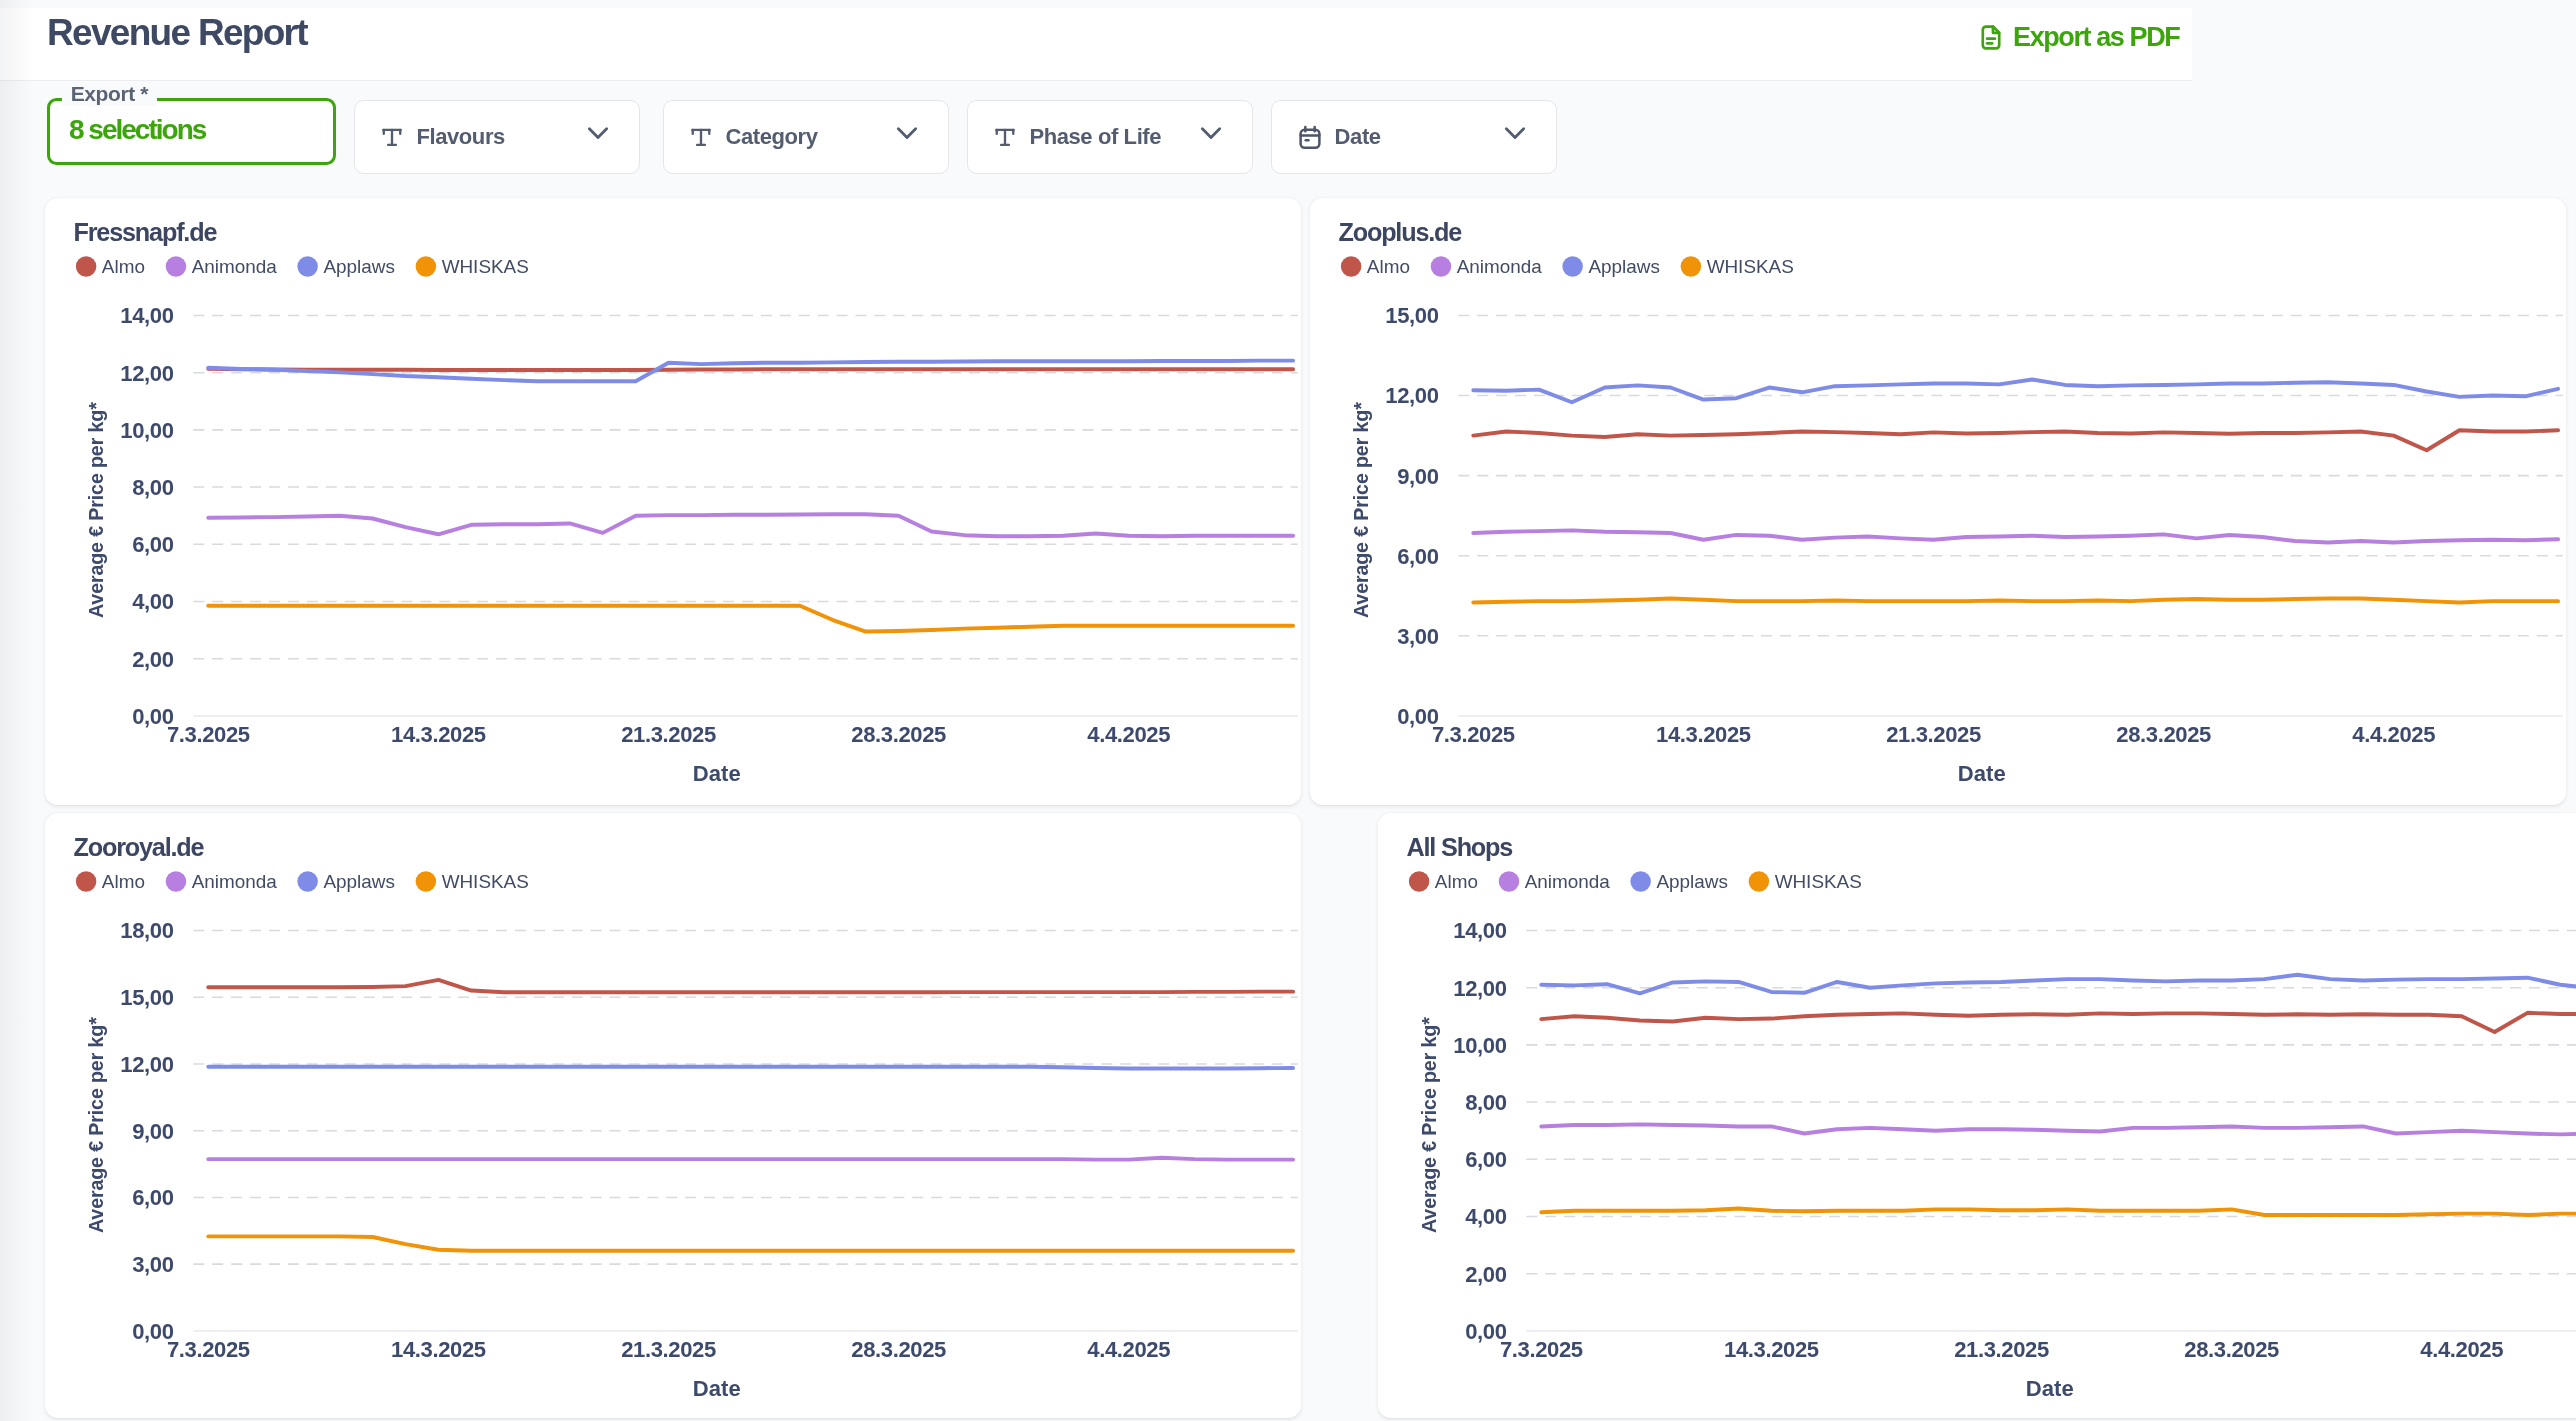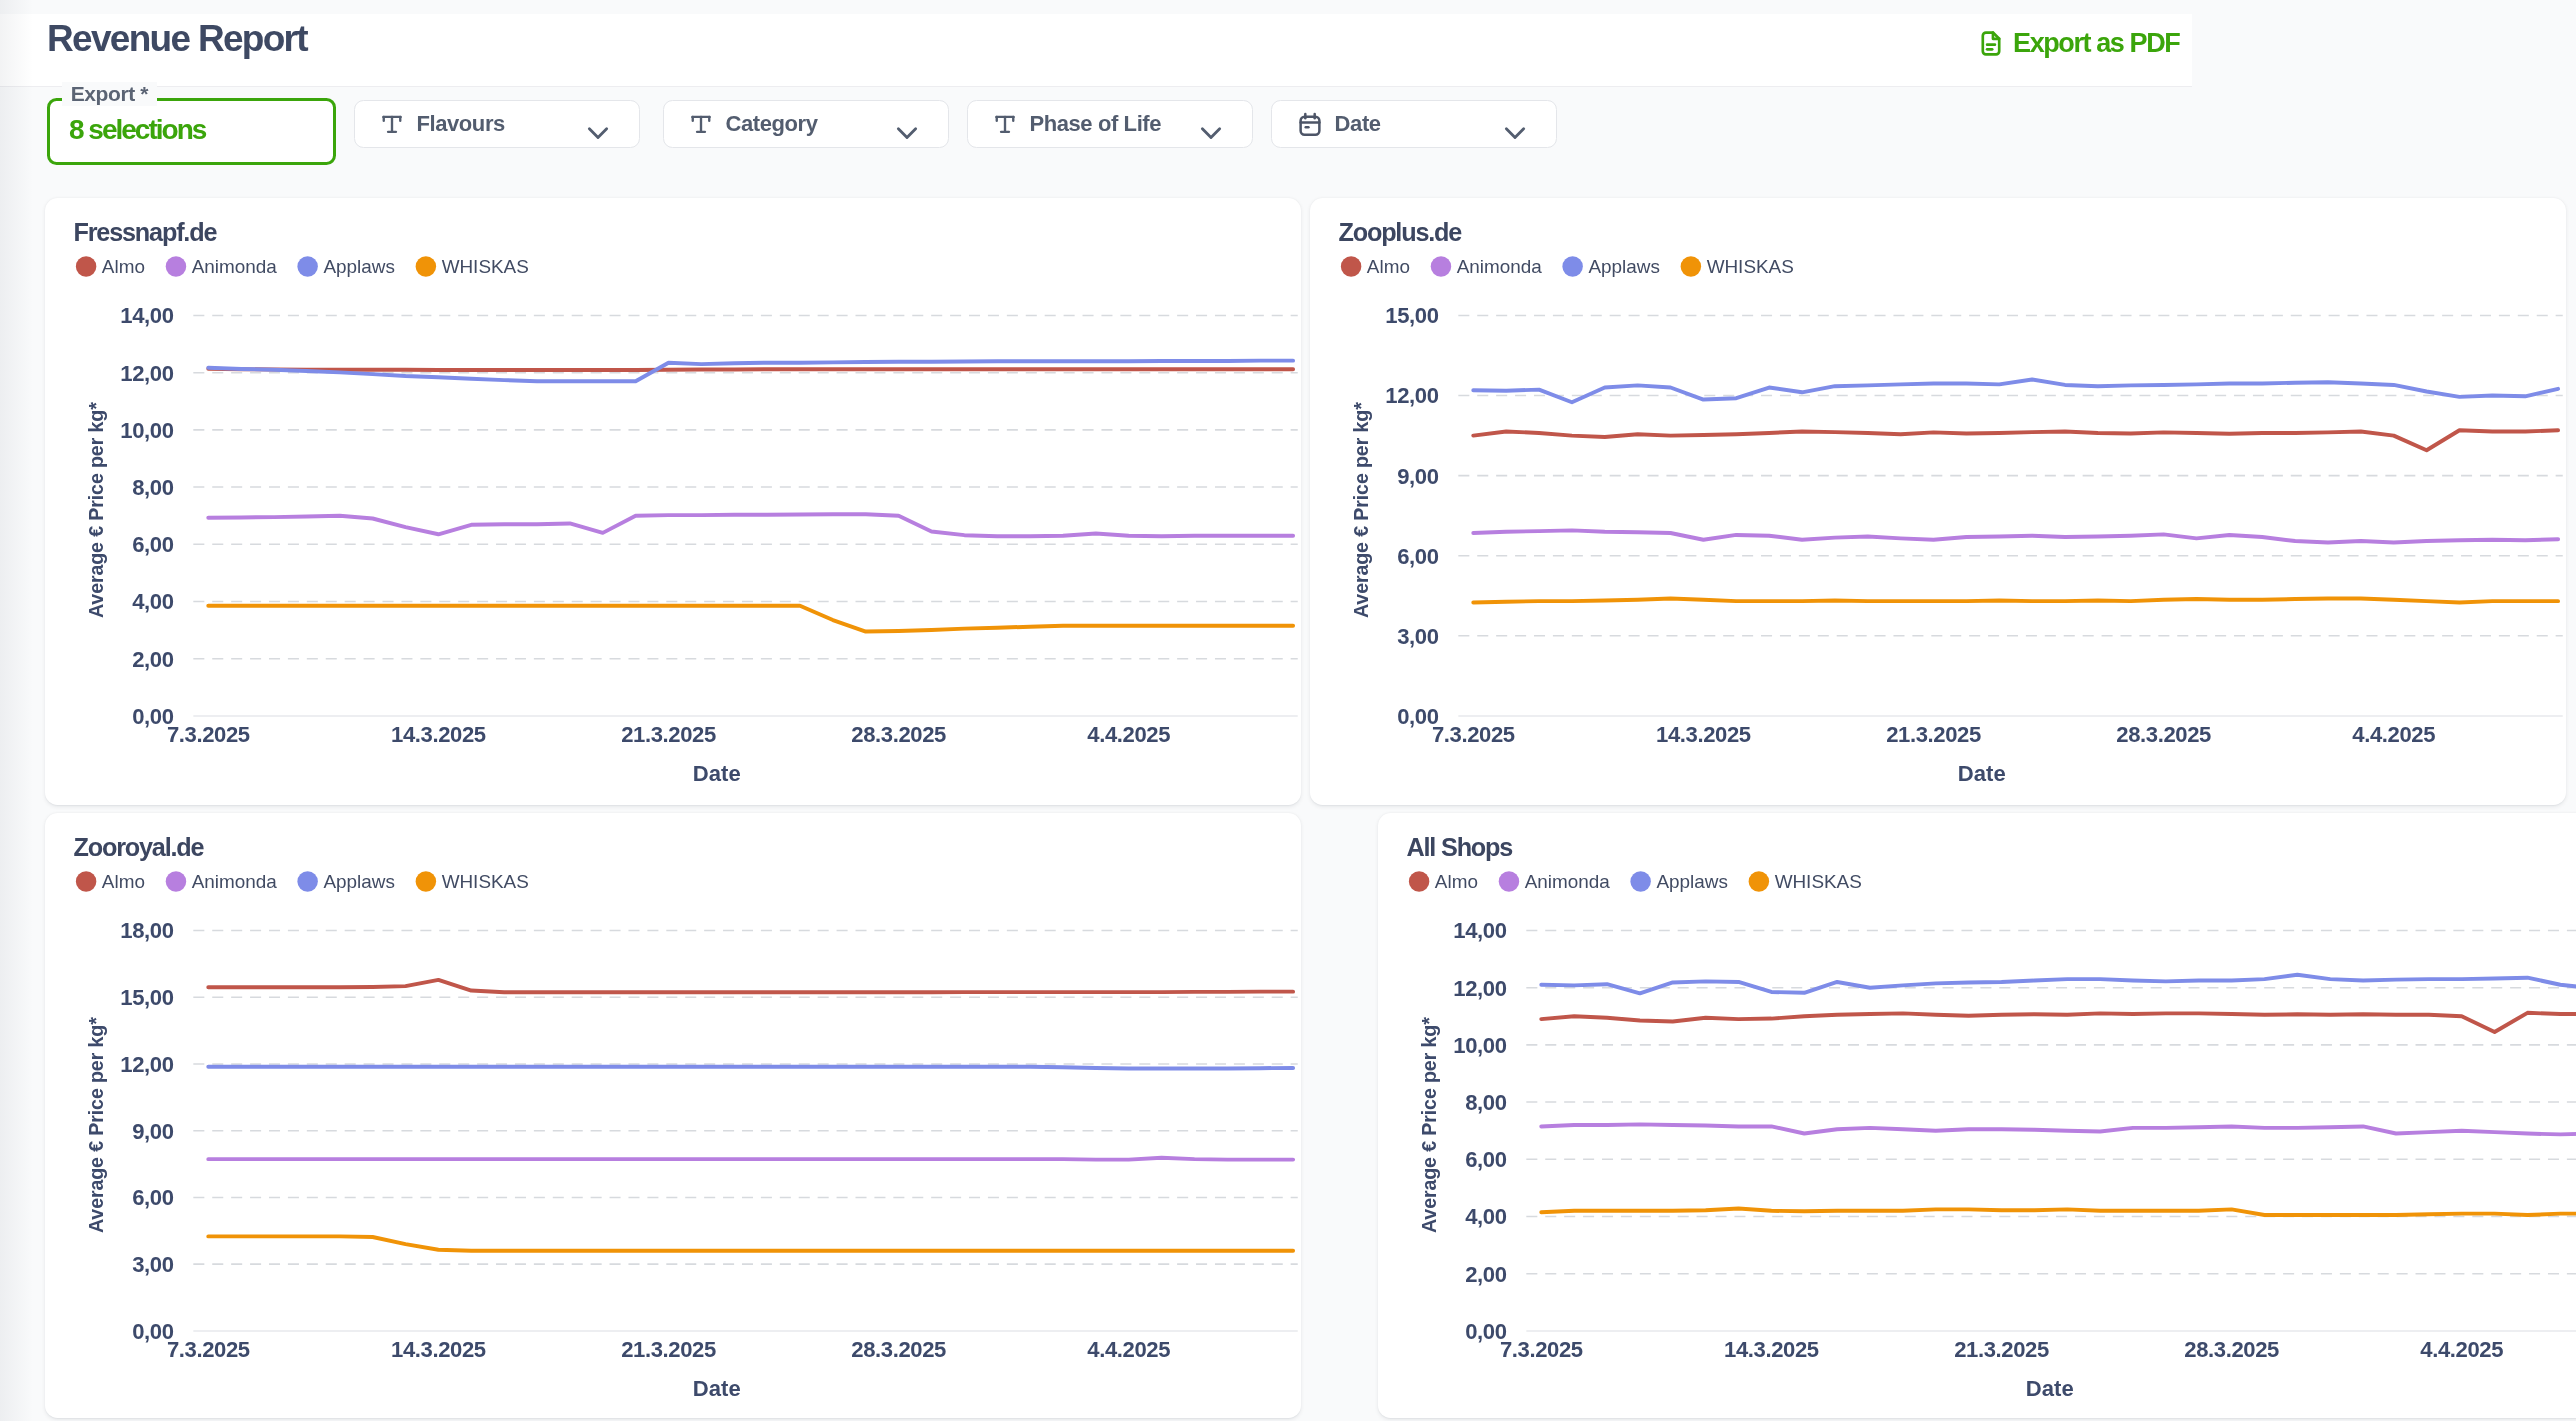--- a/index.html
+++ b/index.html
@@ -1,21 +1,21 @@
 <!DOCTYPE html>
 <html style="font-size:12.6px"><head><meta charset="utf-8"><title>Revenue Report</title>
 <style>
 *{margin:0;padding:0;box-sizing:border-box}
 html,body{width:2576px;height:1421px;font-family:"Liberation Sans",sans-serif;background:#f9fafb;overflow:hidden}
 .shade{position:absolute;left:0;top:0;width:33px;height:1421px;background:linear-gradient(to right,rgba(40,50,70,0.06),rgba(40,50,70,0));z-index:50;pointer-events:none}
-header{position:absolute;left:0;top:14px;width:2192px;height:73px;background:#fff;border-bottom:0.8px solid #ededf0}
+header{position:absolute;left:0;top:8px;width:2192px;height:73px;background:#fff;border-bottom:0.8px solid #ededf0}
 h1{position:absolute;left:47px;top:4px;font-size:37px;font-weight:bold;color:#3e4963;letter-spacing:-1.7px}
 .export{position:absolute;right:12.6px;top:14px;display:flex;align-items:center;gap:12px;color:#3ba50b;font-size:27px;font-weight:bold;letter-spacing:-1.4px}
 .filters{position:absolute;left:0;top:0;width:2576px;height:189px}
-.sel{position:absolute;top:100px;height:48px;background:#fff;border:1.6px solid #e4e6ea;border-radius:9.5px;display:flex;align-items:center;color:#535d6f;font-size:22px;font-weight:bold;letter-spacing:-0.4px}
+.sel{position:absolute;top:100px;height:74px;background:#fff;border:1.6px solid #e4e6ea;border-radius:9.5px;display:flex;align-items:center;color:#535d6f;font-size:22px;font-weight:bold;letter-spacing:-0.4px}
 .sel .tx{margin-left:13.4px}
 .sel .chev{position:absolute;right:30px;top:19px}
 .brandbox{position:absolute;left:47px;top:98px;width:289px;height:67px;background:#fff;border:3.2px solid #3ba50b;border-radius:9.5px}
 .brandlbl{position:absolute;left:62px;top:82px;padding:0 8.7px;background:#f9fafb;color:#5b6474;font-size:21px;font-weight:bold;letter-spacing:-0.4px;z-index:2}
 .brandval{position:absolute;left:69px;top:114px;color:#3ba50b;font-size:28px;font-weight:bold;letter-spacing:-2px}
 .card{position:absolute;width:1256px;height:607px;background:#fff;border-radius:12.6px;box-shadow:0 0.8px 1.6px rgba(15,23,42,.05),0 1.6px 4.7px rgba(15,23,42,.07)}
 </style></head>
 <body>
 <header>
   <h1>Revenue Report</h1>

